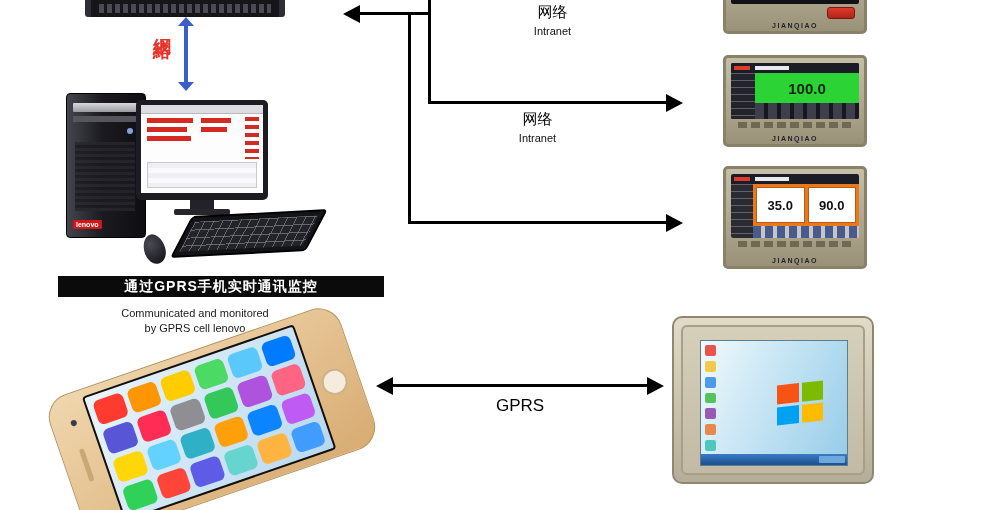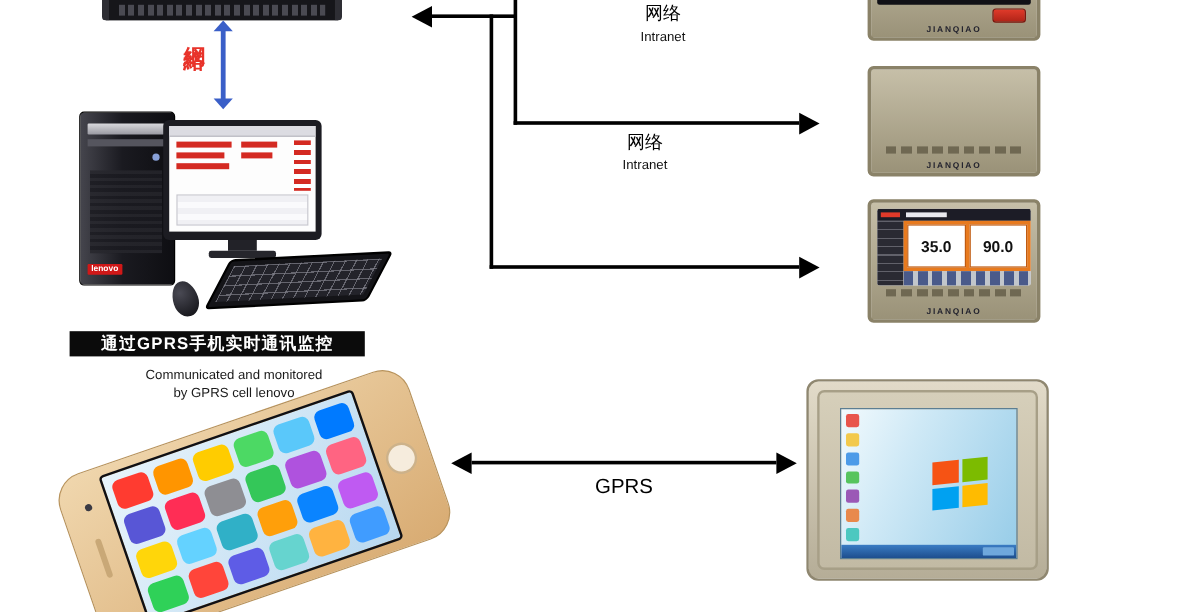--- a/index.html
+++ b/index.html
@@ -48,21 +48,21 @@
 
   .keyboard{left:170px;top:216px;width:128px;height:38px;background:#141418;border:2px solid #000;border-radius:4px;
     transform:skewX(-30deg) rotate(-3deg);transform-origin:left bottom;}
   .keyboard .keys{position:absolute;left:4px;top:4px;right:4px;bottom:4px;background-color:#23232a;
     background-image:repeating-linear-gradient(90deg,rgba(130,130,140,.7) 0 1px,transparent 1px 9px),
                      repeating-linear-gradient(rgba(130,130,140,.7) 0 1px,transparent 1px 8px);}
   .mouse{left:144px;top:234px;width:21px;height:30px;background:radial-gradient(circle at 35% 30%,#4a4a54,#0e0e12);
     border-radius:50% 50% 48% 48%/55% 55% 45% 45%;transform:rotate(-18deg);}
 
   
-  .banner{left:58px;top:276px;width:246px;height:21px;background:#0b0b0b;color:#ffffff;font-size:14px;font-weight:bold;
+  .banner{left:58px;top:276px;width:326px;height:21px;background:#0b0b0b;color:#ffffff;font-size:14px;font-weight:bold;
     text-align:center;line-height:21px;letter-spacing:1px;}
   .caption{left:70px;top:306px;width:250px;text-align:center;font-size:11px;color:#1a1a1a;line-height:15px;}
 
   
   .phone{left:58px;top:348px;width:306px;height:146px;border-radius:24px;border:1px solid #b8935c;
     background:linear-gradient(160deg,#f0d7ae,#d8ab72);transform:rotate(-19deg);}
   .phone .p-screen{position:absolute;left:38px;top:7px;right:44px;bottom:7px;border-radius:4px;border:2px solid #101014;
     background:linear-gradient(135deg,#e8f4fb,#b8d8f0);overflow:hidden;}
   .app-grid{position:absolute;left:6px;top:6px;right:6px;bottom:6px;display:grid;grid-template-columns:repeat(6,1fr);
     grid-auto-rows:1fr;gap:5px;}
@@ -261,20 +261,29 @@
   <div class="ah" id="gprs-ah-right"></div>
   <div class="link-label" id="gprs-label">GPRS</div>
 
   <div class="controller" id="ctrl1">
     <div class="scr"></div>
     <span class="redbtn"></span>
     <div class="ctrl-brand">JIANQIAO</div>
   </div>
 
   <div class="controller" id="ctrl2">
+    <div class="scr">
+      <div class="hdr">
+        <span class="hred"></span>
+        <span class="hwhite"></span>
+      </div>
+      <div class="leftcol"></div>
+      <div class="green-display">100.0</div>
+      <div class="subrow"></div>
+    </div>
     <div class="btnrow"></div>
     <div class="ctrl-brand">JIANQIAO</div>
   </div>
 
   <div class="controller" id="ctrl3">
     <div class="scr">
       <div class="hdr">
         <span class="hred"></span>
         <span class="hwhite"></span>
       </div>

